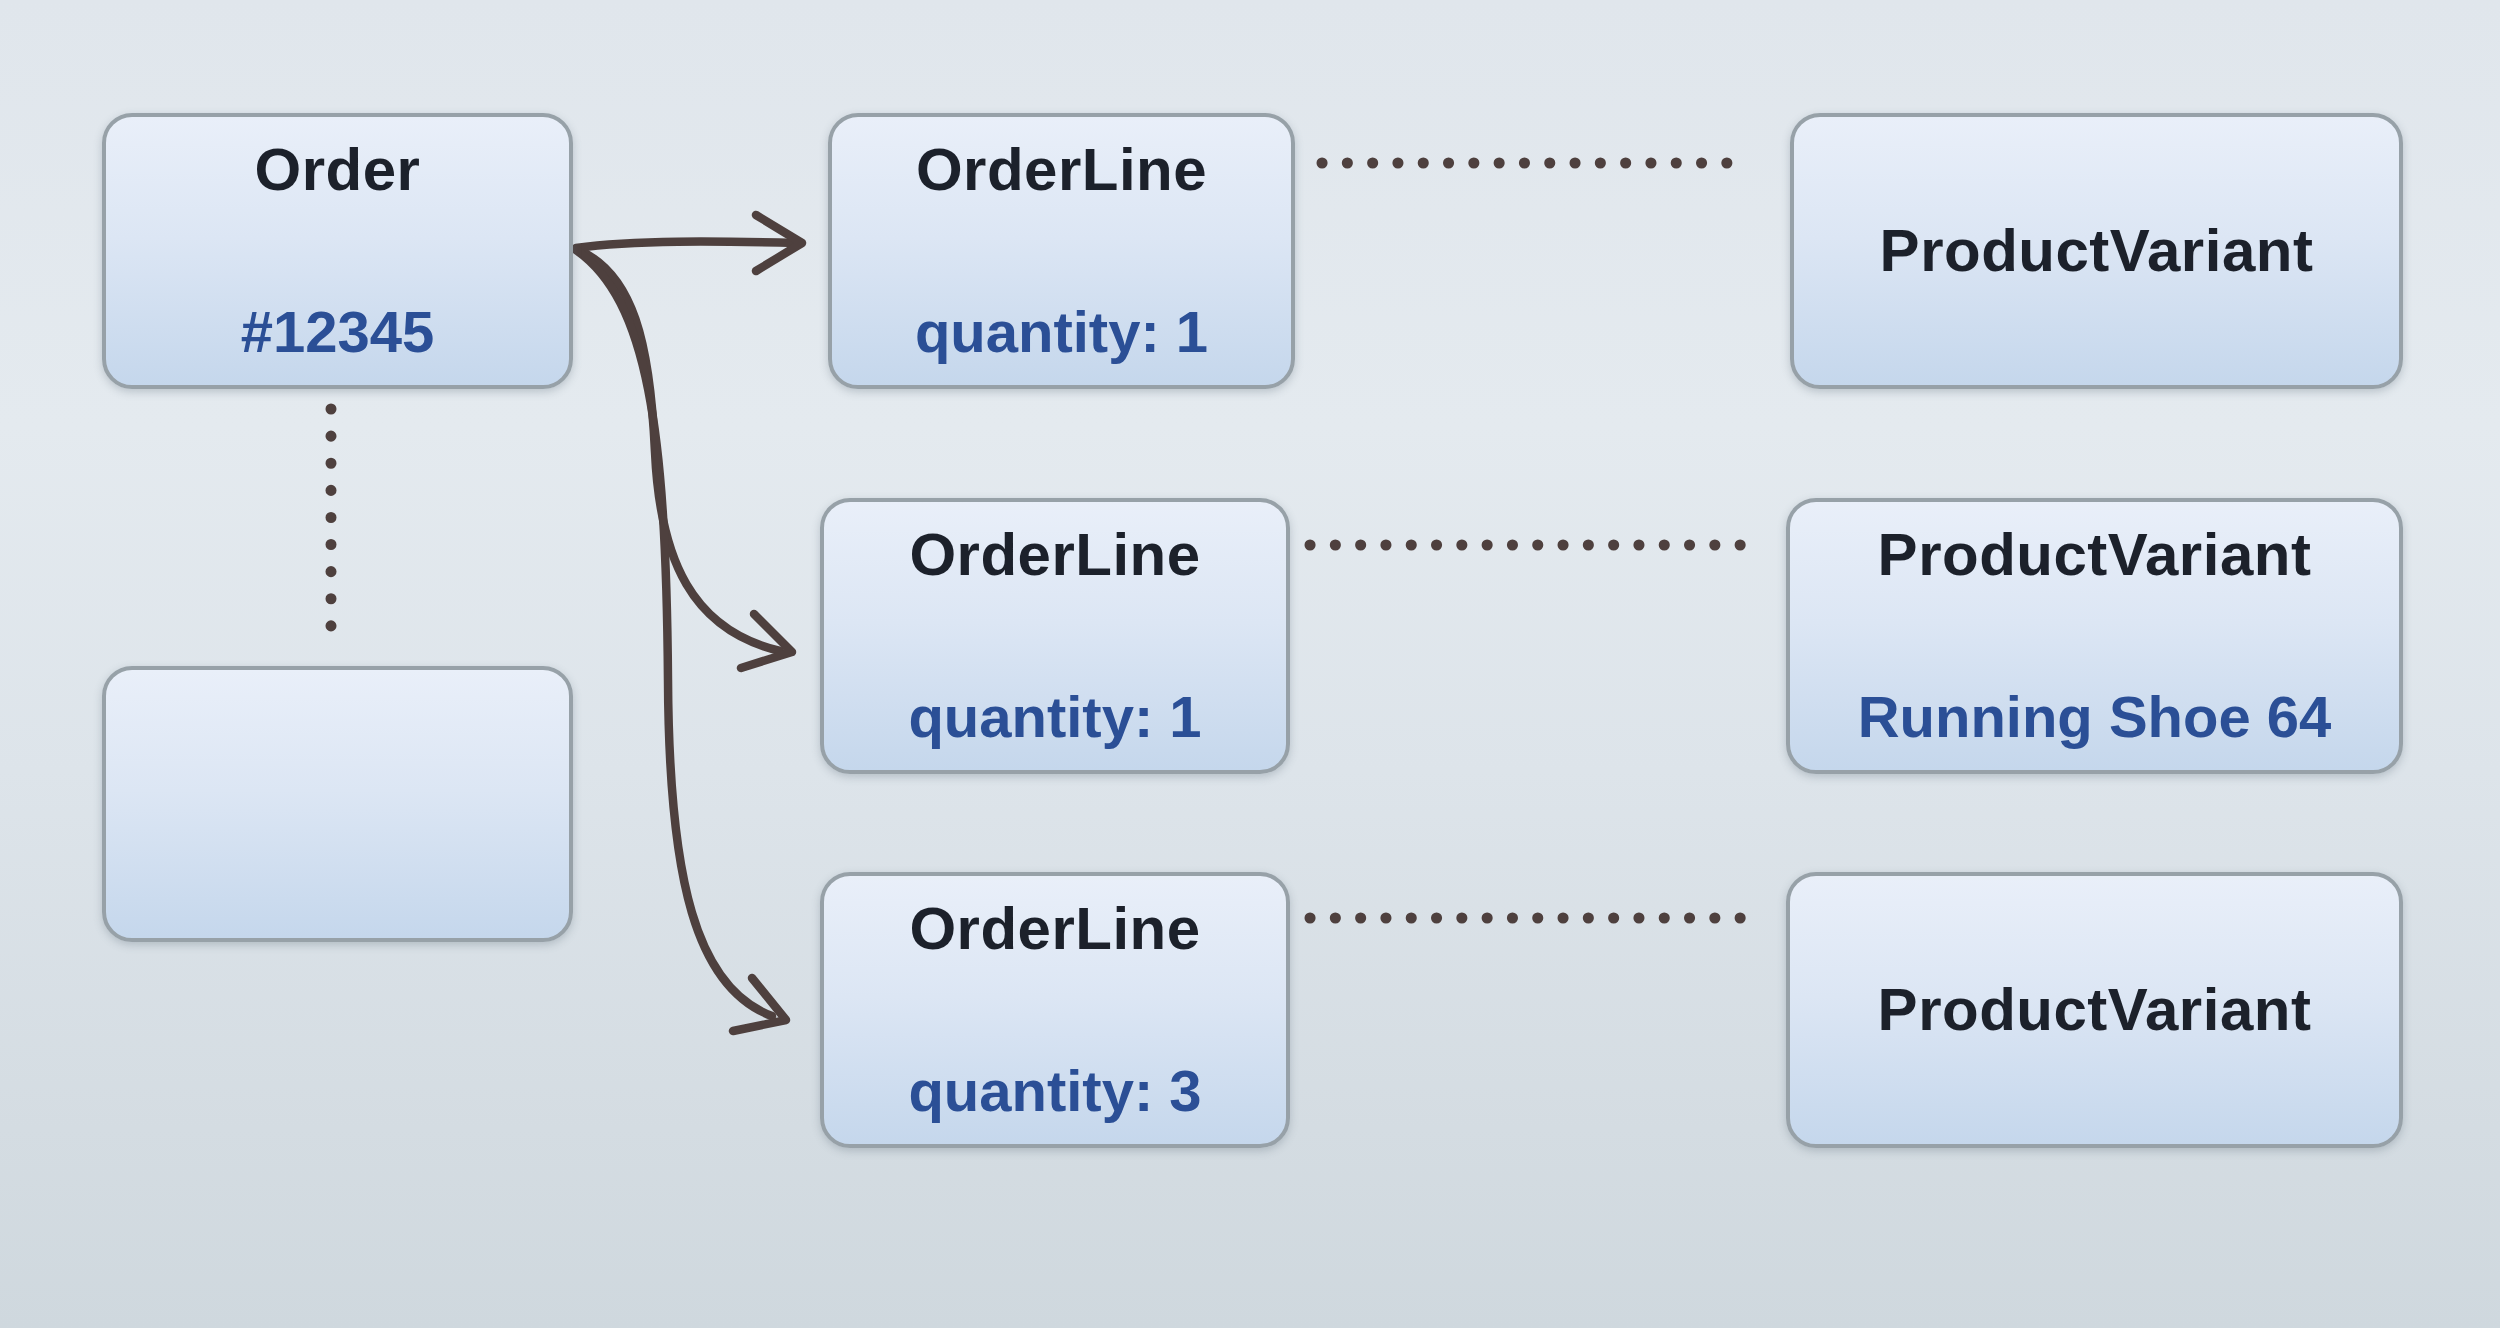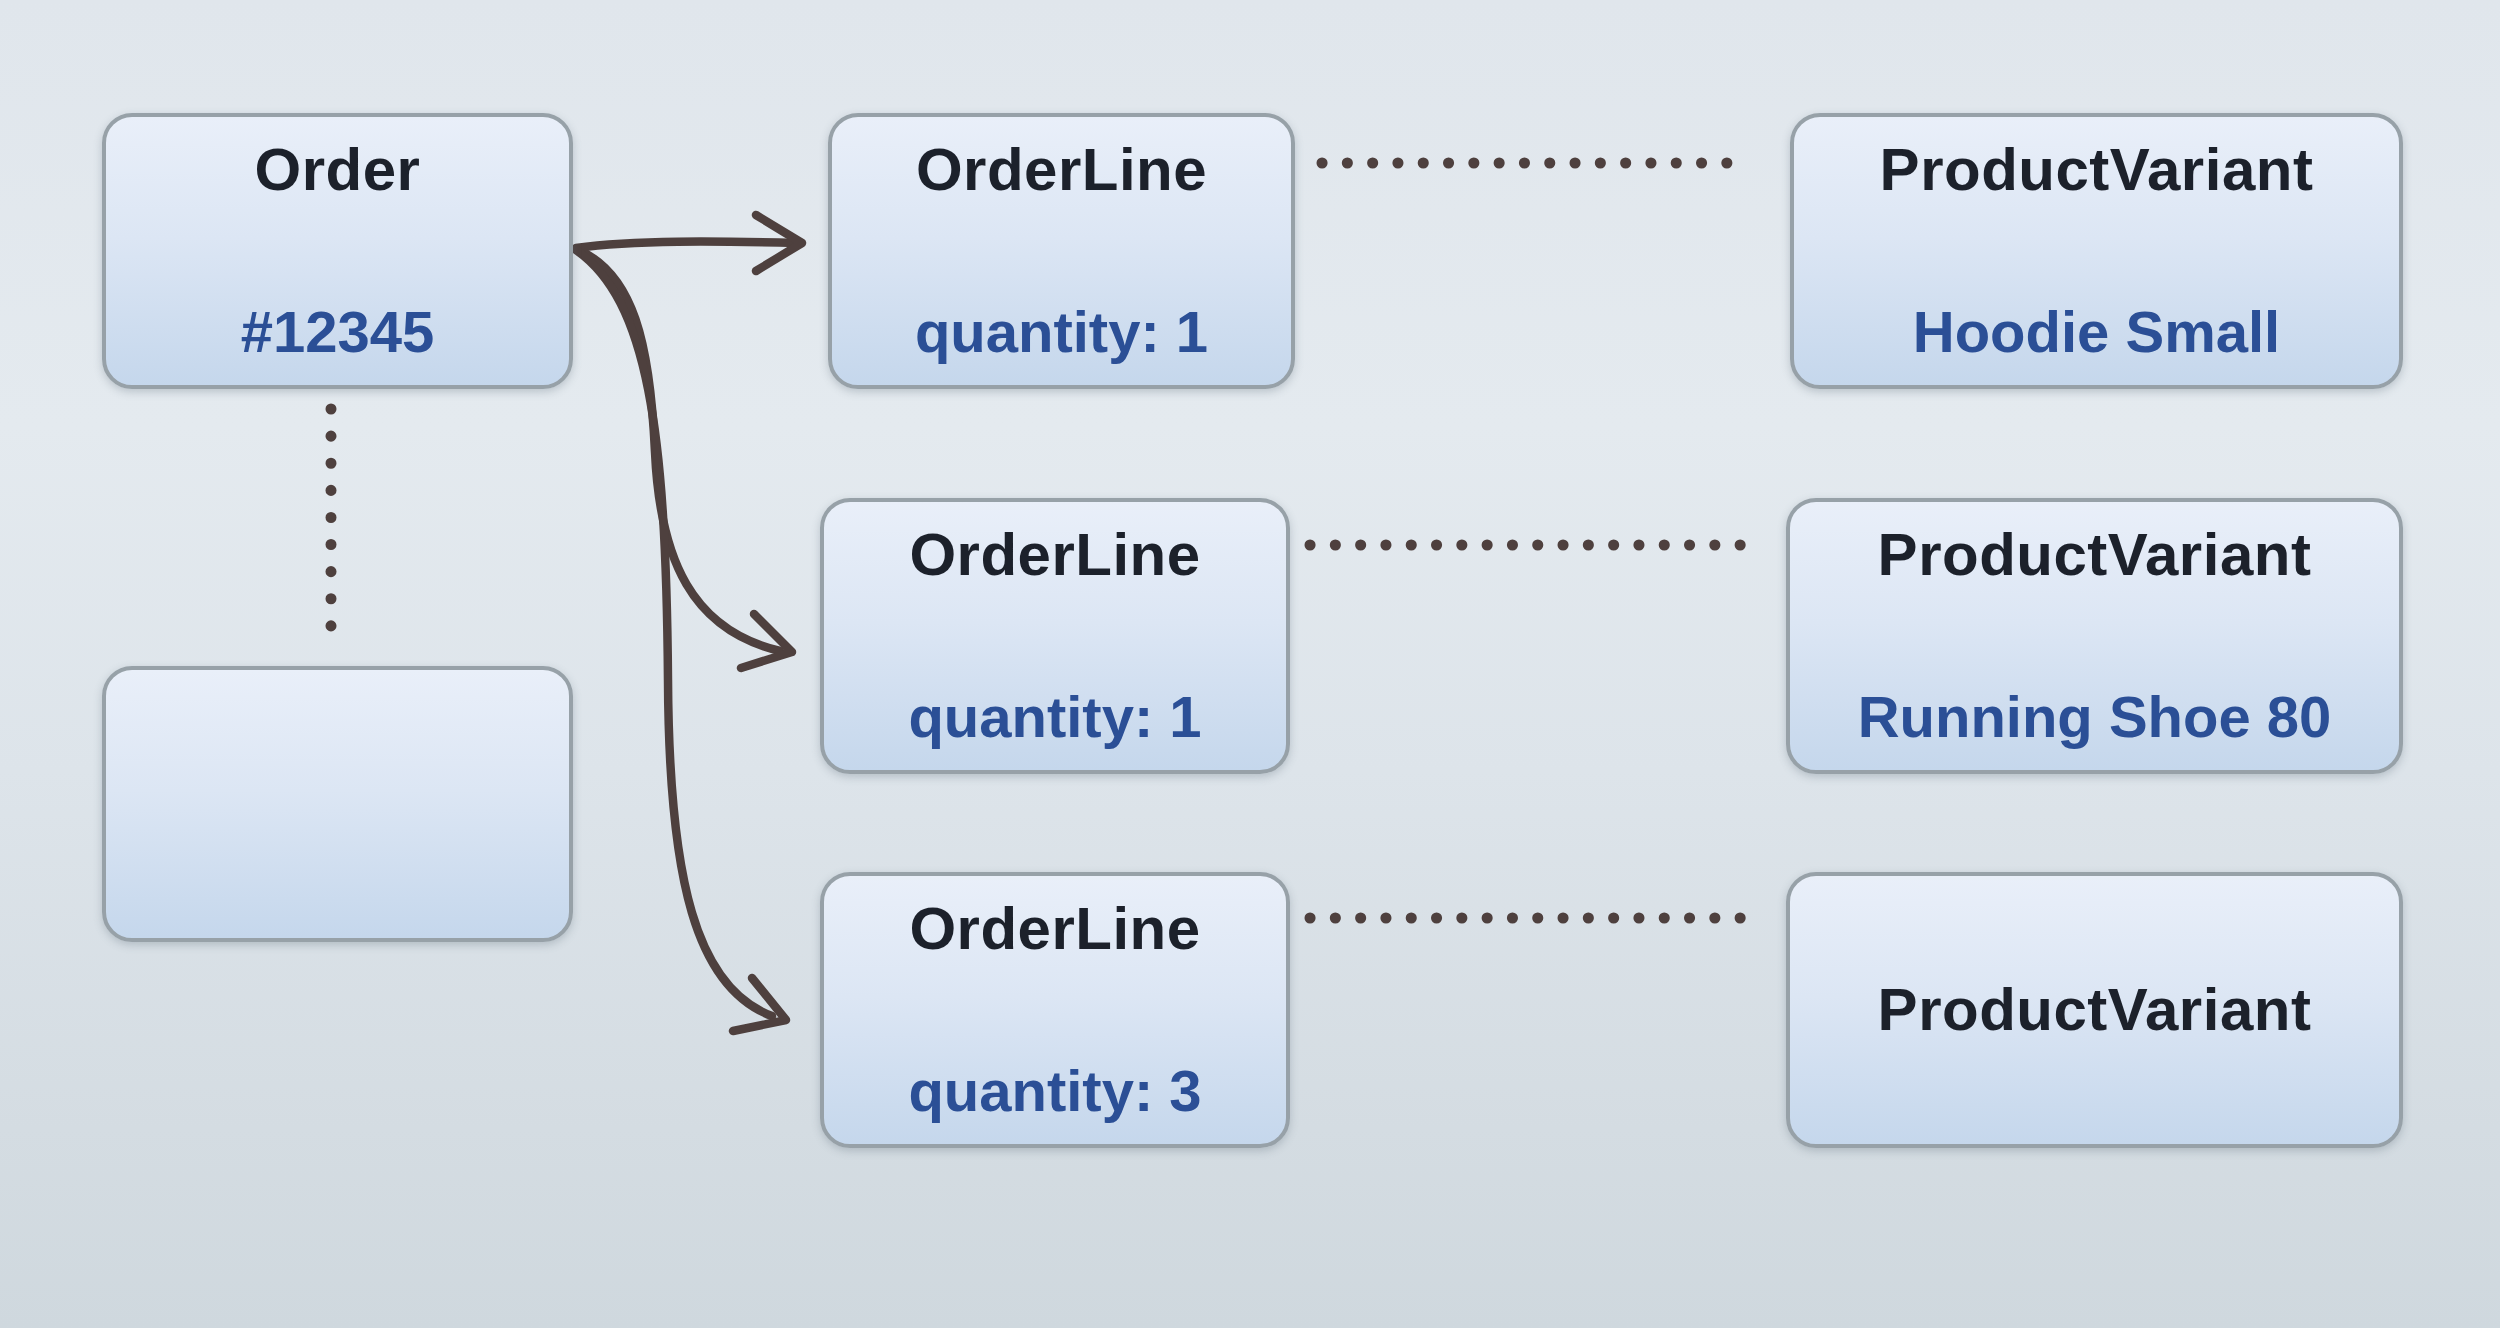--- a/index.html
+++ b/index.html
@@ -118,25 +118,24 @@
     <div class="node-value">quantity: 1</div>
   </div>
 
   <div class="node" style="left:820px; top:872px; width:470px; height:276px;">
     <div class="node-title">OrderLine</div>
     <div class="node-value">quantity: 3</div>
   </div>
 
   <div class="node" style="left:1790px; top:113px; width:613px; height:276px;">
     <div class="node-title">ProductVariant</div>
-    <div class="node-value">Hoodie Small</div>
   </div>
 
   <div class="node" style="left:1786px; top:498px; width:617px; height:276px;">
     <div class="node-title">ProductVariant</div>
-    <div class="node-value">Running Shoe 80</div>
+    <div class="node-value">Running Shoe 64</div>
   </div>
 
   <div class="node" style="left:1786px; top:872px; width:617px; height:276px;">
     <div class="node-title">ProductVariant</div>
   </div>
 
 </div>
 
 </body></html>

